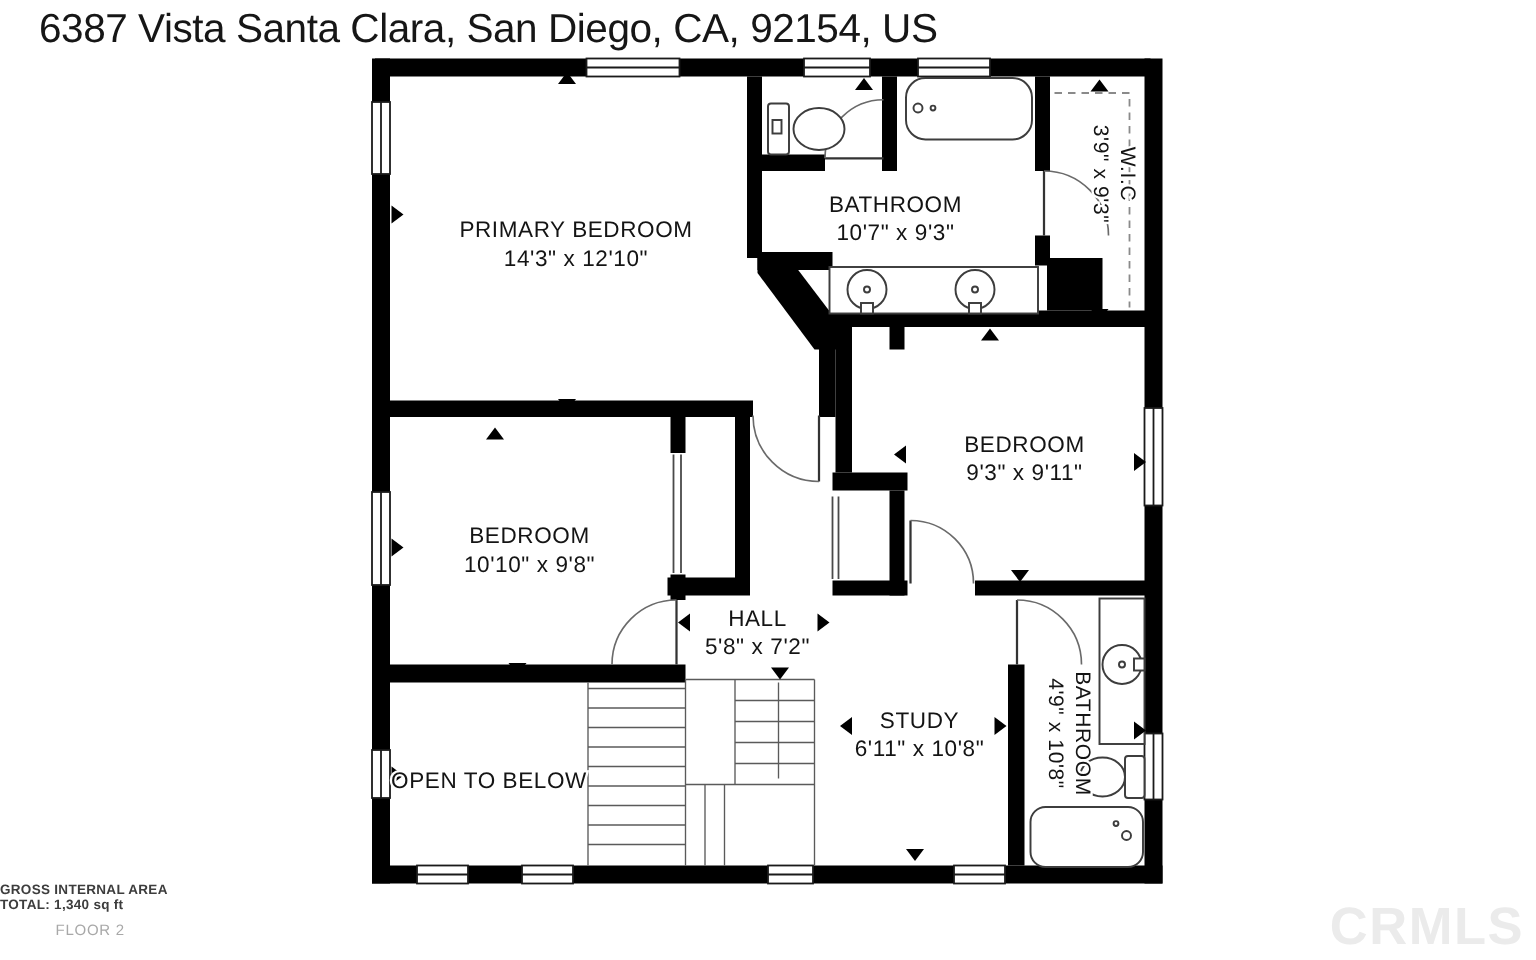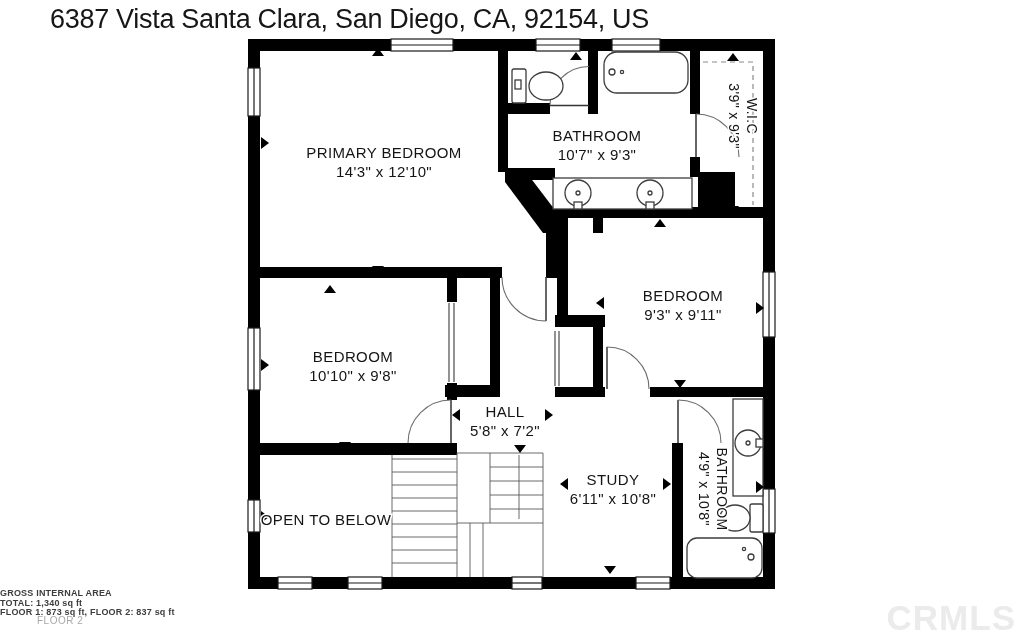--- a/index.html
+++ b/index.html
@@ -1,19 +1,19 @@
 <!DOCTYPE html>
 <html><head>
 <meta charset="utf-8">
 <style>
   html,body{margin:0;padding:0;background:#fff;}
   .stage{position:relative;width:1024px;height:640px;background:#ffffff;overflow:hidden;
          font-family:"Liberation Sans",sans-serif;}
   .address-title{position:absolute;left:26px;top:4px;font-size:27px;color:#161616;
-                 letter-spacing:-0.3px;white-space:nowrap;margin-left:24px;}
+                 letter-spacing:-0.3px;white-space:nowrap;}
   svg.plan{position:absolute;left:0;top:0;}
   svg text{font-family:"Liberation Sans",sans-serif;fill:#141414;letter-spacing:.4px;
            paint-order:stroke;stroke:#ffffff;stroke-width:3px;}
   .room-name{font-size:15px;}
   .room-dims{font-size:15px;}
   .rot-label text{font-size:14px;}
   .footer{position:absolute;left:0;right:0;top:589px;text-align:left;line-height:9.5px;}
   .footer div{font-size:9px;font-weight:700;color:#3d3d3d;letter-spacing:.2px;}
   .footer .disclaimer{color:#b9b9b9;}
   .floor-label{position:absolute;left:13px;top:615px;font-size:10px;color:#a8a8a8;
@@ -246,18 +246,17 @@
       </g>
       <g>
         <text class="room-name" x="326" y="525">OPEN TO BELOW</text>
       </g>
     </g>
   </svg>
 
   <div class="footer">
     <div>GROSS INTERNAL AREA</div>
     <div>TOTAL: 1,340 sq ft</div>
-    <div>FLOOR 1: 873 sq ft, FLOOR 2: 837 sq ft</div>
   </div>
 
   <div class="floor-label">FLOOR 2</div>
   <div class="watermark">CRMLS</div>
 </div>
 
 </body></html>

